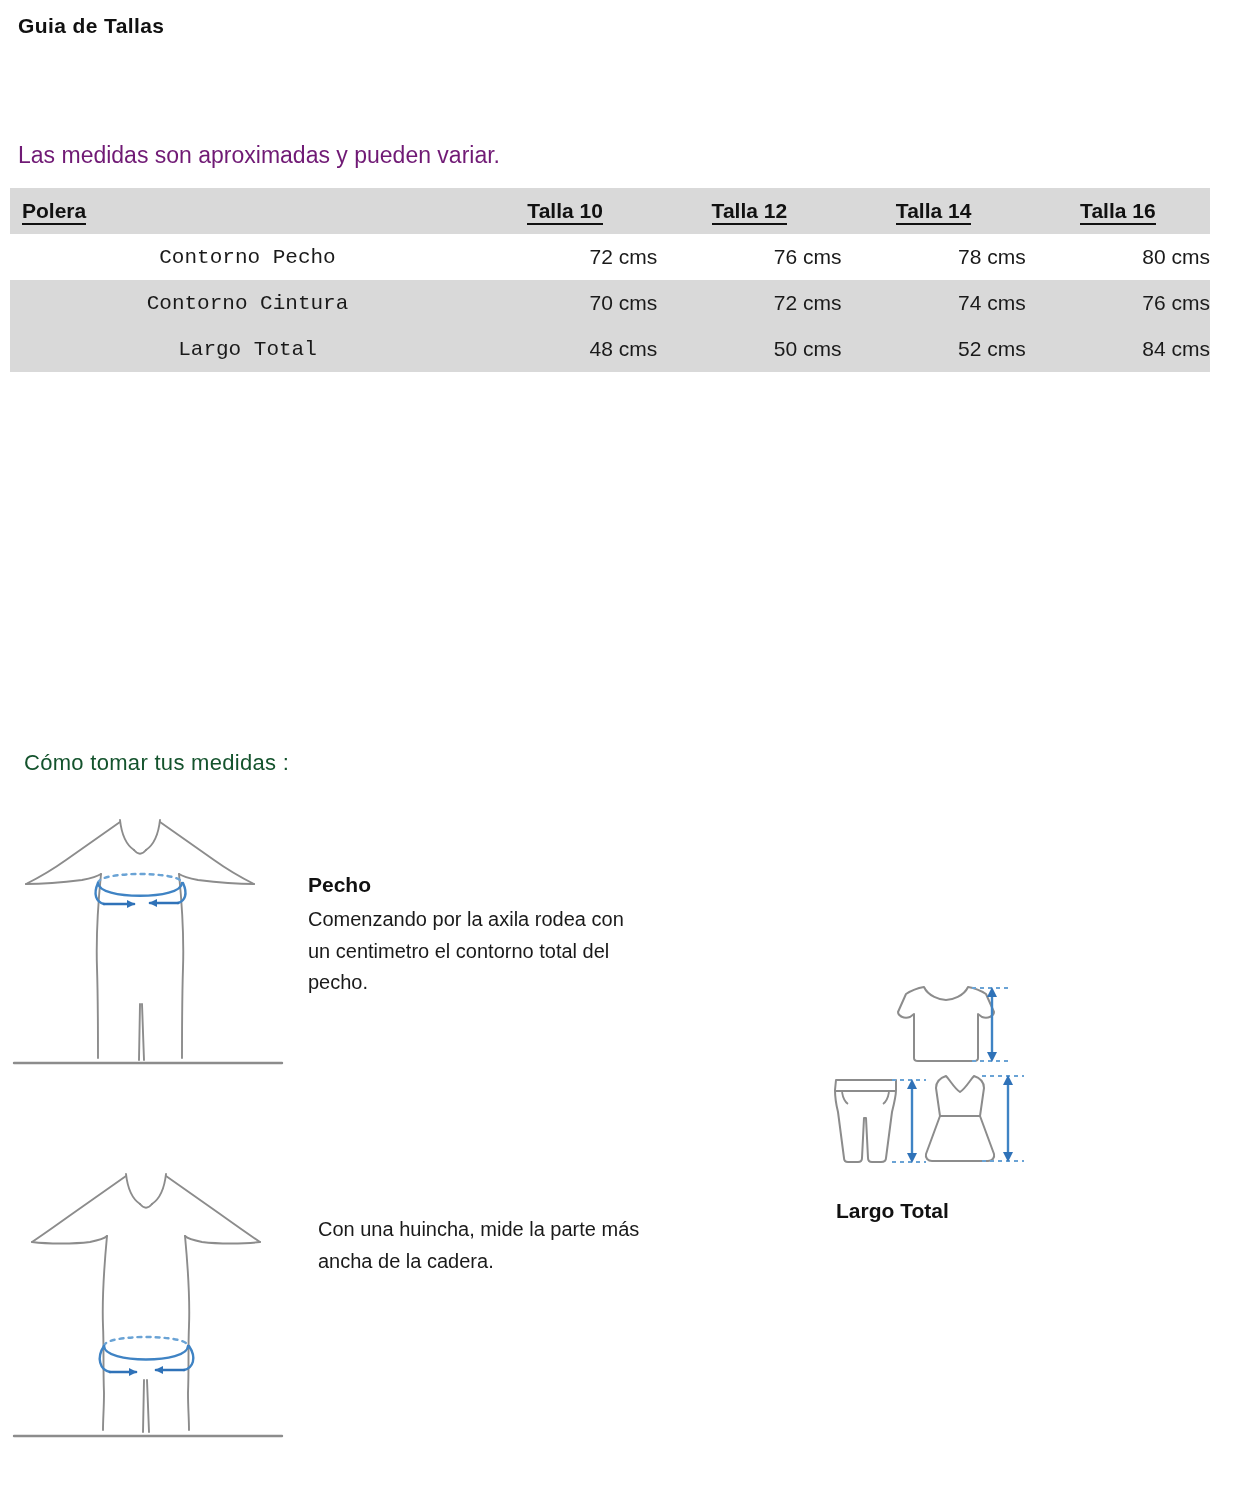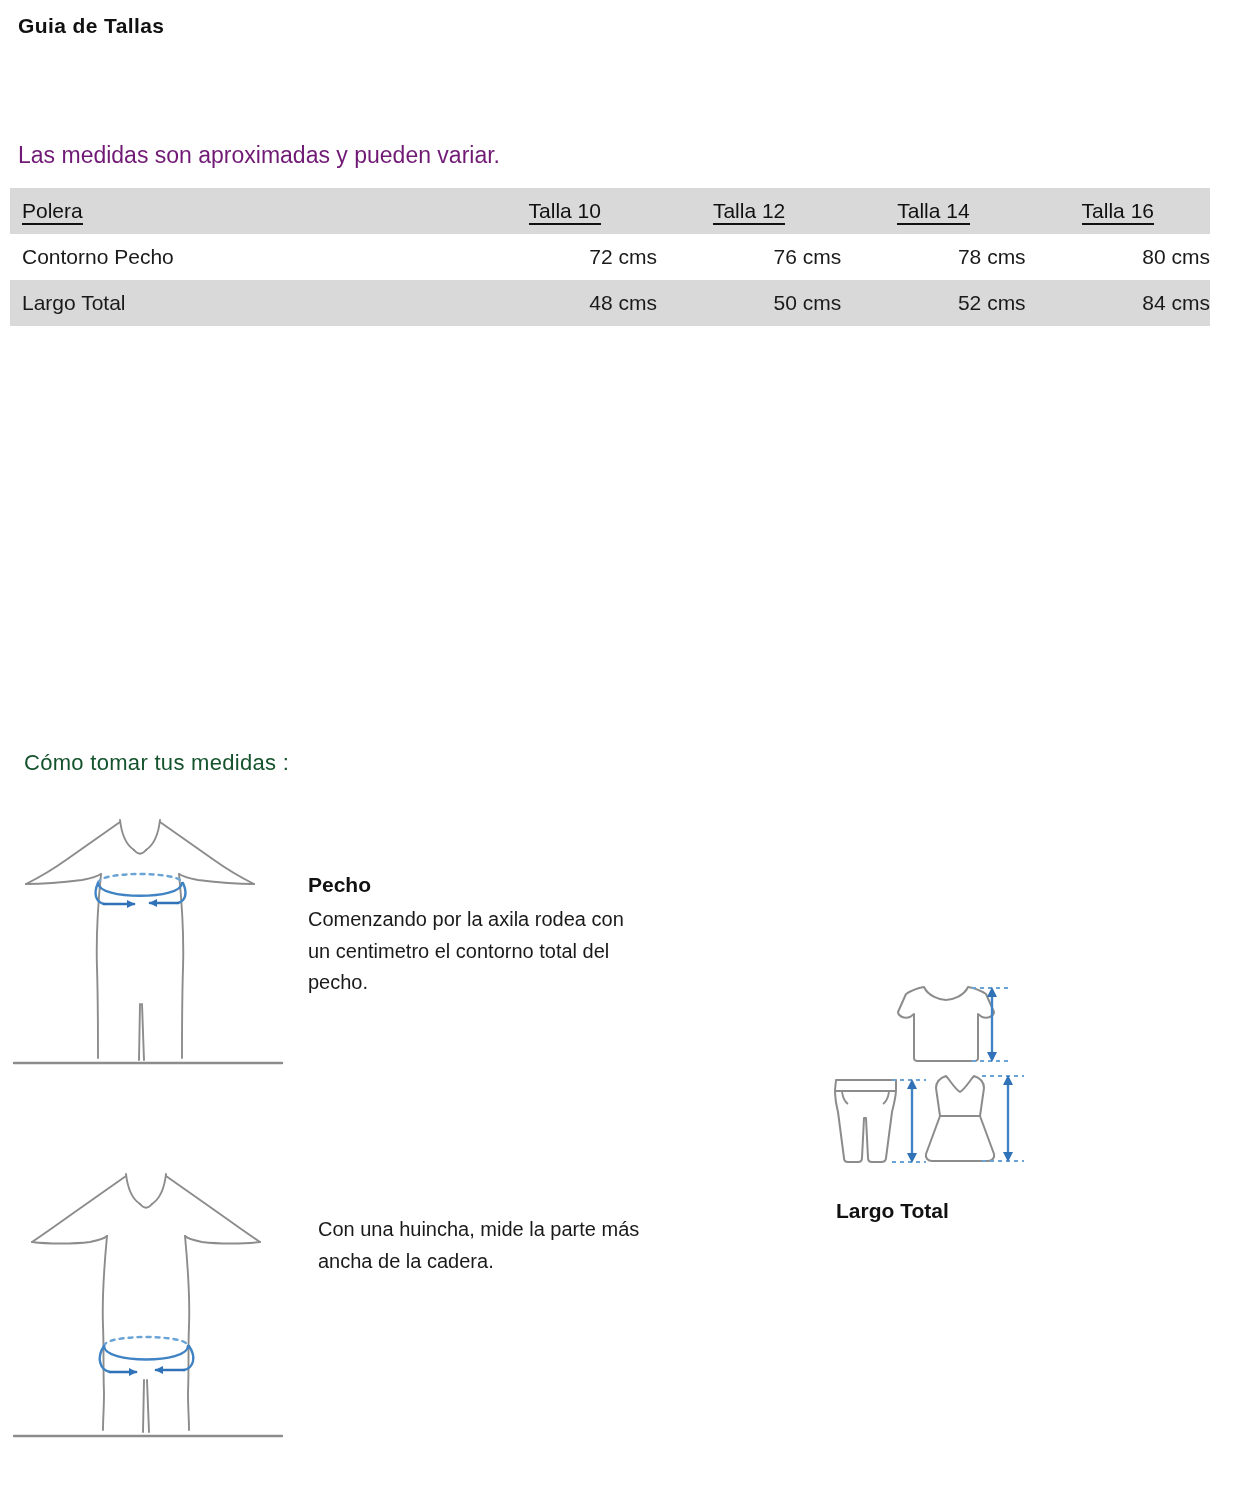--- a/index.html
+++ b/index.html
@@ -50,33 +50,33 @@
     height: 46px;
     vertical-align: middle;
     font-weight: normal;
     white-space: nowrap;
   }
   .size-table thead tr { background: #d9d9d9; }
   .size-table tbody tr.row-odd  { background: #ffffff; }
   .size-table tbody tr.row-even { background: #d9d9d9; }
 
   .size-table th {
-    font-weight: normal;
+    font-weight: bold;
     font-size: 21px;
     color: #111111;
     margin-top: 20px;
   }
   .size-table th span.hdr {
     border-bottom: 2px solid #111111;
     padding-bottom: 1px;
   }
   .col-label  { width: 455px; text-align: left;  padding-left: 12px !important; }
   .col-size   { width: 186px; text-align: center; }
 
-  .size-table td.col-label { text-align: left; padding-left: 12px !important; }
+  .size-table td.col-label { text-align: center; padding-left: 12px !important; font-family: Liberation Mono, monospace; }
   .size-table td.col-size  { text-align: right; }
 
   
   .measures-title {
     position: absolute;
     left: 24px;
     top: 750px;
     font-size: 22px;
     font-weight: normal;
     letter-spacing: 0.3px;
@@ -156,20 +156,27 @@
   </thead>
   <tbody>
     <tr class="row-odd">
       <td class="col-label">Contorno Pecho</td>
       <td class="col-size">72 cms</td>
       <td class="col-size">76 cms</td>
       <td class="col-size">78 cms</td>
       <td class="col-size">80 cms</td>
     </tr>
     <tr class="row-even">
+      <td class="col-label">Contorno Cintura</td>
+      <td class="col-size">70 cms</td>
+      <td class="col-size">72 cms</td>
+      <td class="col-size">74 cms</td>
+      <td class="col-size">76 cms</td>
+    </tr>
+    <tr class="row-even">
       <td class="col-label">Largo Total</td>
       <td class="col-size">48 cms</td>
       <td class="col-size">50 cms</td>
       <td class="col-size">52 cms</td>
       <td class="col-size">84 cms</td>
     </tr>
   </tbody>
 </table>
 
 <div class="measures-title">Cómo tomar tus medidas :</div>

